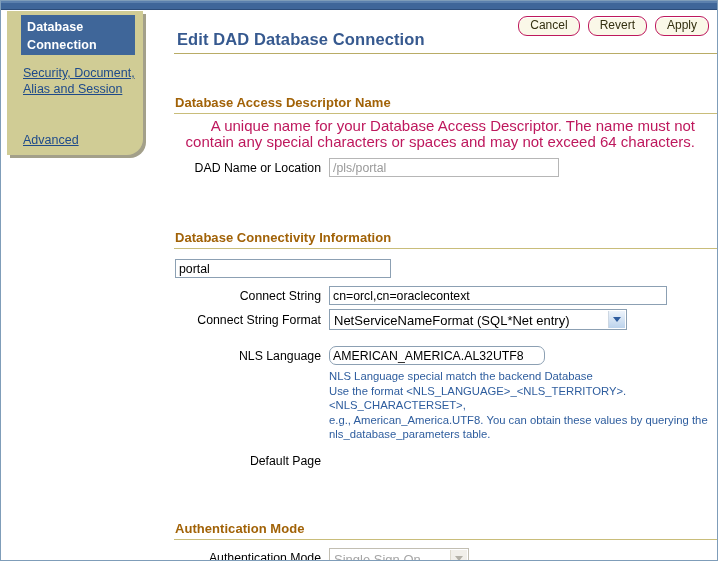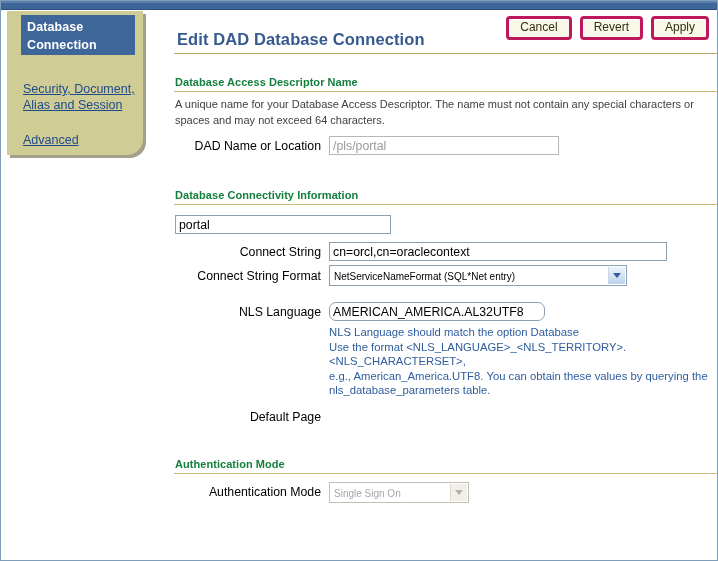--- a/index.html
+++ b/index.html
@@ -75,35 +75,35 @@
   }
   .sidebar-link {
     position: absolute;
     left: 16px;
     color: #1e4a8a;
     text-decoration: underline;
     font-size: 12.5px;
     line-height: 16px;
     cursor: pointer;
   }
-  .sidebar-link.l1 { top: 70px; width: 116px; }
+  .sidebar-link.l1 { top: 54px; width: 116px; }
   .sidebar-link.l2 { top: 121px; }
 
   
   .btnrow {
     position: absolute;
     right: 8px;
     top: 15px;
     display: flex;
     gap: 8px;
   }
   .obtn {
     background: #faf8e8;
-    border: 3px solid #be185d;
-    border-radius: 4px;
+    border: 1px solid #be185d;
+    border-radius: 9px;
     color: #333010;
     font-size: 12px;
     font-family: "Liberation Sans", sans-serif;
     padding: 1px 11px 2px 11px;
     cursor: pointer;
     box-shadow: inset 0 1px 0 #ffffff;
     line-height: 15px;
   }
 
   
@@ -122,32 +122,34 @@
   }
   .rule {
     height: 1px;
     background: #c9bd7a;
     margin-left: 21px;
     margin-right: 0px;
   }
   .rule.strong { background: #b9ac66; }
 
   .section-head {
-    color: #15803d;
-    font-size: 11px;
+    color: #a16207;
+    font-size: 13px;
     font-weight: bold;
     padding: 0 0 3px 22px;
     letter-spacing: 0.05px;
+    margin-top: 19px;
   }
   .section-desc {
-    color: #404040;
-    font-size: 11px;
+    color: #be185d;
+    font-size: 15px;
     line-height: 16px;
     padding: 4px 0 0 22px;
     max-width: 520px;
+    text-align: right;
   }
 
   
   .frow {
     display: flex;
     align-items: center;
     padding-left: 22px;
   }
   .flabel {
     width: 146px;
@@ -173,21 +175,21 @@
     border: 1px solid #b6b6b6;
     background: #ffffff;
   }
   .sel {
     position: relative;
     display: inline-block;
     height: 21px;
     border: 1px solid #8ca0b3;
     background: #ffffff;
     box-sizing: border-box;
-    font-size: 10px;
+    font-size: 13px;
     cursor: pointer;
   }
   .sel .seltext {
     display: block;
     padding: 2px 26px 0 4px;
     line-height: 17px;
     white-space: nowrap;
     overflow: hidden;
   }
   .sel .arrow {
@@ -306,21 +308,21 @@
     <div style="height:16px"></div>
 
     <div class="frow">
       <div class="flabel">NLS Language</div>
       <input class="ftext" type="text" style="width: 216px; border-radius: 7px;" value="AMERICAN_AMERICA.AL32UTF8">
     </div>
 
     <div class="spacer-4"></div>
 
     <div class="helptext">
-      <div>NLS Language should match the option Database</div>
+      <div>NLS Language special match the backend Database</div>
       <div>Use the format &lt;NLS_LANGUAGE&gt;_&lt;NLS_TERRITORY&gt;.&lt;NLS_CHARACTERSET&gt;,</div>
       <div>e.g., American_America.UTF8. You can obtain these values by querying the</div>
       <div>nls_database_parameters table.</div>
     </div>
 
     <div style="height:12px"></div>
 
     <div class="frow">
       <div class="flabel">Default Page</div>
     </div>

